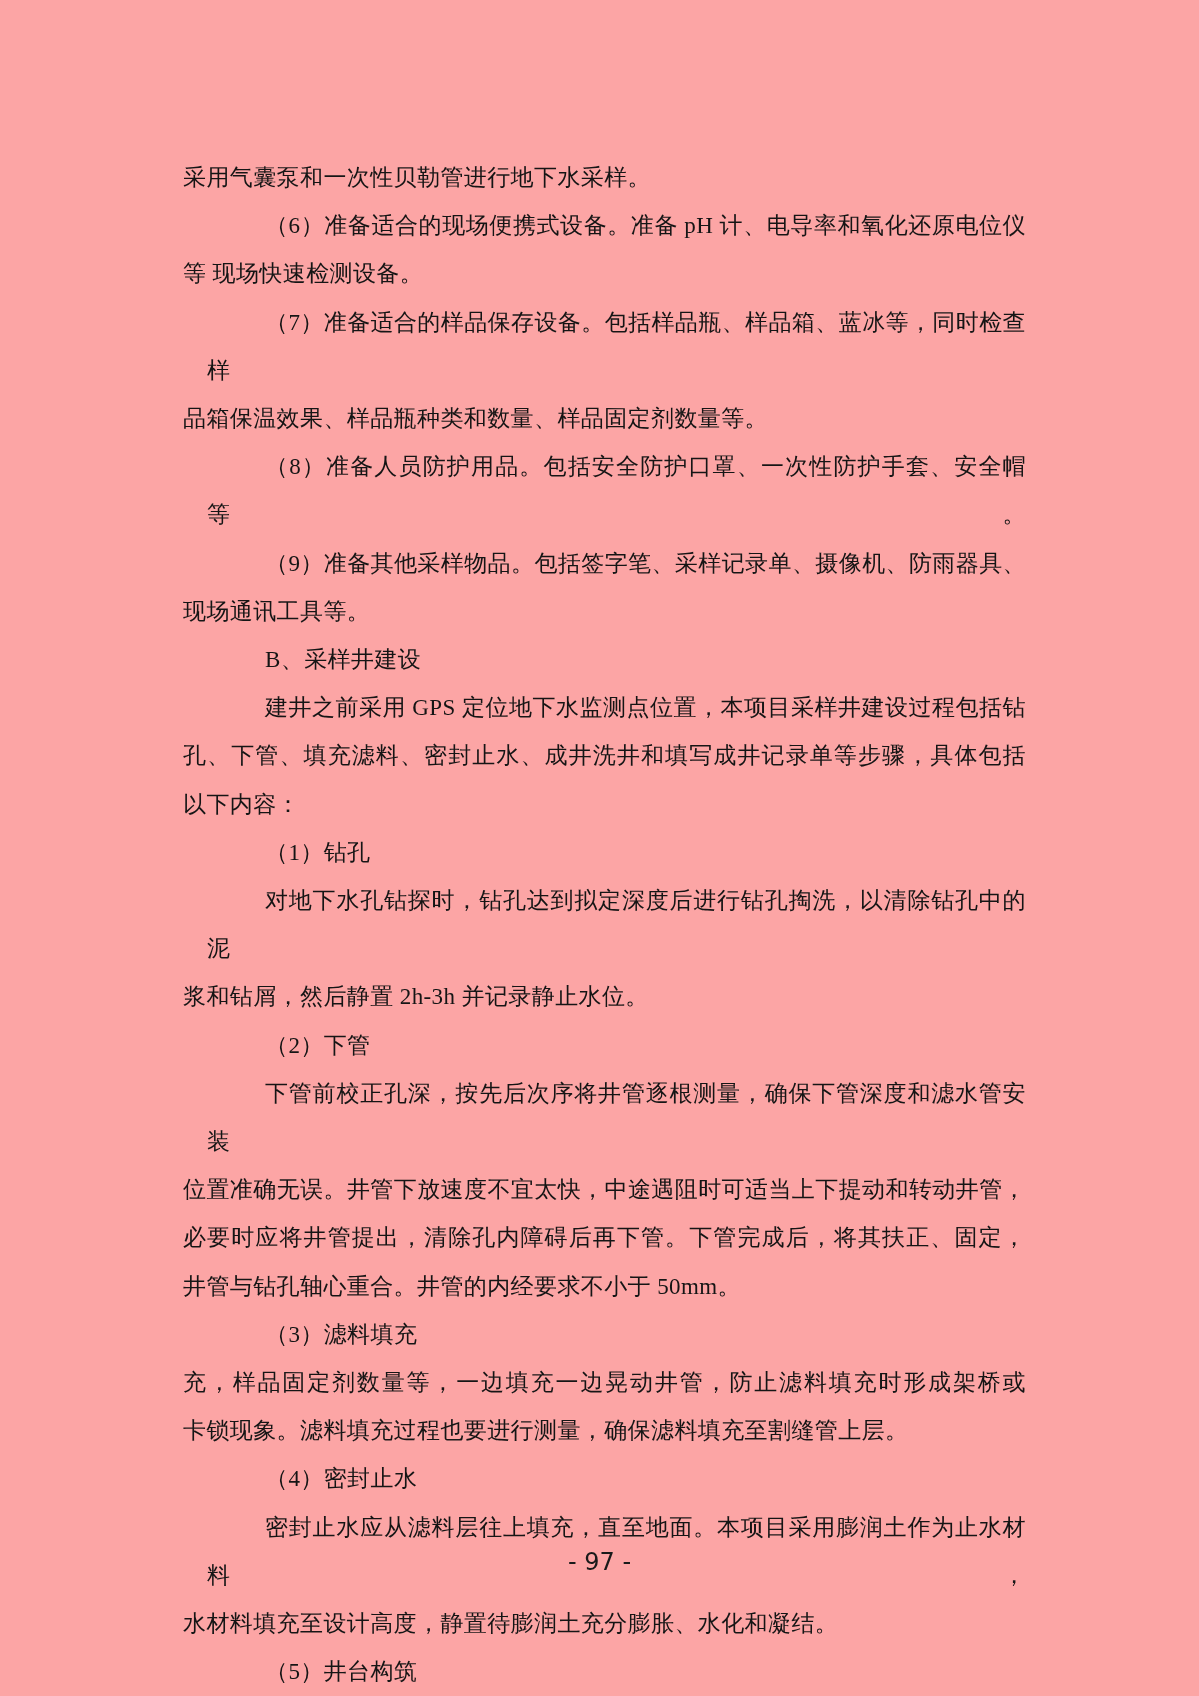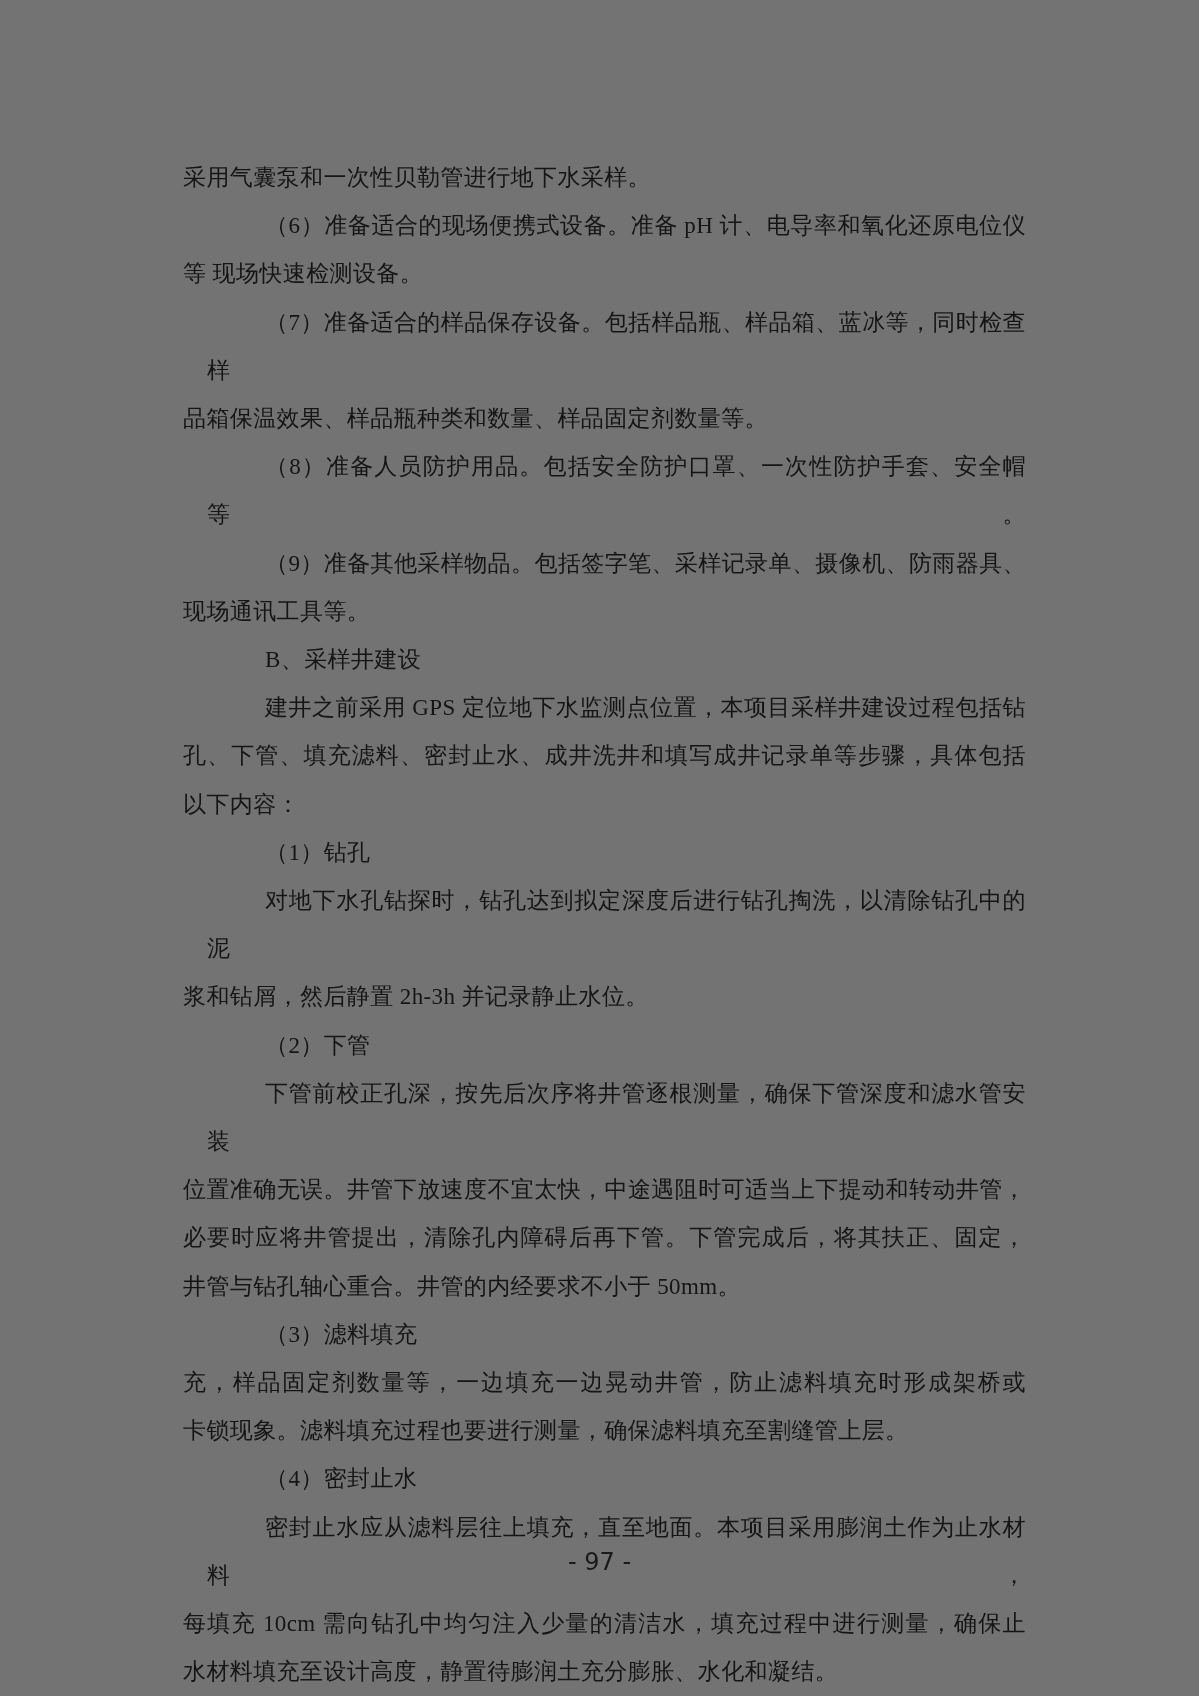--- a/index.html
+++ b/index.html
@@ -4,21 +4,21 @@
 <style>
   html, body {
     margin: 0;
     padding: 0;
     background: #ffffff;
   }
   .page {
     position: relative;
     width: 1199px;
     height: 1696px;
-    background: #737373;
+    background: #fca5a5;
     overflow: hidden;
     font-family: "Liberation Serif", "DejaVu Serif", serif;
     color: #151515;
   }
   .content {
     position: absolute;
     left: 183px;
     top: 154px;
     width: 843px;
     font-size: 23px;
@@ -72,18 +72,17 @@
     <div class="line indent">（2）下管</div>
     <div class="line indent just">下管前校正孔深，按先后次序将井管逐根测量，确保下管深度和滤水管安装</div>
     <div class="line just">位置准确无误。井管下放速度不宜太快，中途遇阻时可适当上下提动和转动井管，</div>
     <div class="line just">必要时应将井管提出，清除孔内障碍后再下管。下管完成后，将其扶正、固定，</div>
     <div class="line">井管与钻孔轴心重合。井管的内经要求不小于 50mm。</div>
     <div class="line indent">（3）滤料填充</div>
     <div class="line just">充，样品固定剂数量等，一边填充一边晃动井管，防止滤料填充时形成架桥或</div>
     <div class="line">卡锁现象。滤料填充过程也要进行测量，确保滤料填充至割缝管上层。</div>
     <div class="line indent">（4）密封止水</div>
     <div class="line indent just">密封止水应从滤料层往上填充，直至地面。本项目采用膨润土作为止水材料，</div>
-    <div class="line just">每填充 10cm 需向钻孔中均匀注入少量的清洁水，填充过程中进行测量，确保止</div>
     <div class="line">水材料填充至设计高度，静置待膨润土充分膨胀、水化和凝结。</div>
     <div class="line indent">（5）井台构筑</div>
   </div>
   <div class="footer">- 97 -</div>
 </div>
 
 </body></html>

